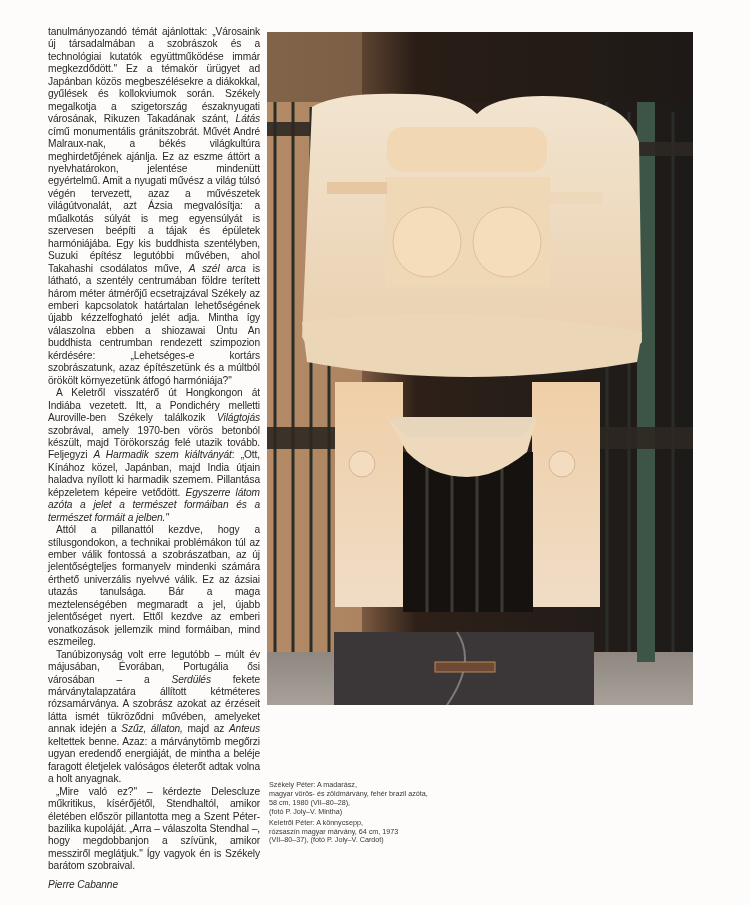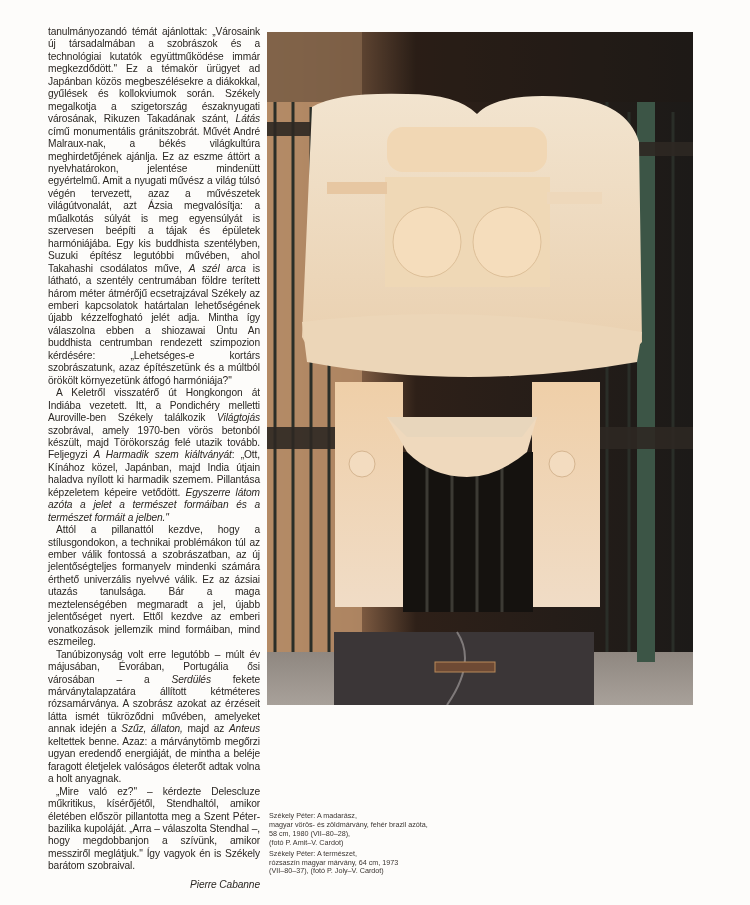--- a/index.html
+++ b/index.html
@@ -9,28 +9,28 @@
   }
   .col {
     position:absolute; left:48px; top:26px; width:212px;
     font-size:10.2px; line-height:12.45px; text-align:justify;
     letter-spacing:-0.1px;
   }
   .col p { margin:0; text-indent:0; }
   .col p.ind { text-indent:8px; }
   .col i { font-style:italic; }
   .signature {
-    text-align:right; font-style:italic; margin-top:6px !important;
+    text-align:left; font-style:italic; margin-top:6px !important;
   }
   .photo {
     position:absolute; left:267px; top:32px; width:426px; height:673px; overflow:hidden;
     background:#2a1e16;
   }
   .caption {
-    position:absolute; left:269px; top:812px; width:210px;
+    position:absolute; left:269px; top:781px; width:210px;
     font-size:7.2px; line-height:8.9px; color:#3a3430;
   }
   .caption .entry { margin-bottom:2px; }
 </style>
 </head>
 <body>
 
 <div class="col" id="article">
     <p><span>tanulmányozandó témát ajánlottak: „Városaink új társadalmában a szobrászok és a technológiai kutatók együttműködése immár megkezdődött." Ez a témakör ürügyet ad Japánban közös megbeszélésekre a diákokkal, gyűlések és kollokviumok során. Székely megalkotja a szigetország északnyugati városának, Rikuzen Takadának szánt, </span><i>Látás</i><span> című monumentális gránitszobrát. Művét André Malraux-nak, a békés világkultúra meghirdetőjének ajánlja. Ez az eszme áttört a nyelvhatárokon, jelentése mindenütt egyértelmű. Amit a nyugati művész a világ túlsó végén tervezett, azaz a művészetek világútvonalát, azt Ázsia megvalósítja: a műalkotás súlyát is meg egyensúlyát is szervesen beépíti a tájak és épületek harmóniájába. Egy kis buddhista szentélyben, Suzuki építész legutóbbi művében, ahol Takahashi csodálatos műve, </span><i>A szél arca</i><span> is látható, a szentély centrumában földre terített három méter átmérőjű ecsetrajzával Székely az emberi kapcsolatok határtalan lehetőségének újabb kézzelfogható jelét adja. Mintha így válaszolna ebben a shiozawai Üntu An buddhista centrumban rendezett szimpozion kérdésére: „Lehetséges-e kortárs szobrászatunk, azaz építészetünk és a múltból örökölt környezetünk átfogó harmóniája?"</span></p>
     <p class="ind"><span>A Keletről visszatérő út Hongkongon át Indiába vezetett. Itt, a Pondichéry melletti Auroville-ben Székely találkozik </span><i>Világtojás</i><span> szobrával, amely 1970-ben vörös betonból készült, majd Törökország felé utazik tovább. Feljegyzi </span><i>A Harmadik szem kiáltványát</i><span>: „Ott, Kínához közel, Japánban, majd India útjain haladva nyílott ki harmadik szemem. Pillantása képzeletem képeire vetődött. </span><i>Egyszerre látom azóta a jelet a természet formáiban és a természet formáit a jelben."</i></p>
@@ -116,20 +116,20 @@
     <rect x="60" y="150" width="60" height="12" fill="#e7c7a2"></rect>
     <rect x="280" y="160" width="55" height="12" fill="#eed8bb"></rect>
   </svg>
 </div>
 
 <div class="caption" id="captions">
     <div class="entry">
       <div>Székely Péter: A madarász,</div>
       <div>magyar vörös- és zöldmárvány, fehér brazil azóta,</div>
       <div>58 cm, 1980 (VII–80–28),</div>
-      <div>(fotó P. Amit–V. Cardot)</div>
+      <div>(fotó P. Joly–V. Mintha)</div>
     </div>
     <div class="entry">
-      <div>Székely Péter: A természet,</div>
+      <div>Keletről Péter: A könnycsepp,</div>
       <div>rózsaszín magyar márvány, 64 cm, 1973</div>
       <div>(VII–80–37), (fotó P. Joly–V. Cardot)</div>
     </div>
   </div>
 
 </body></html>

